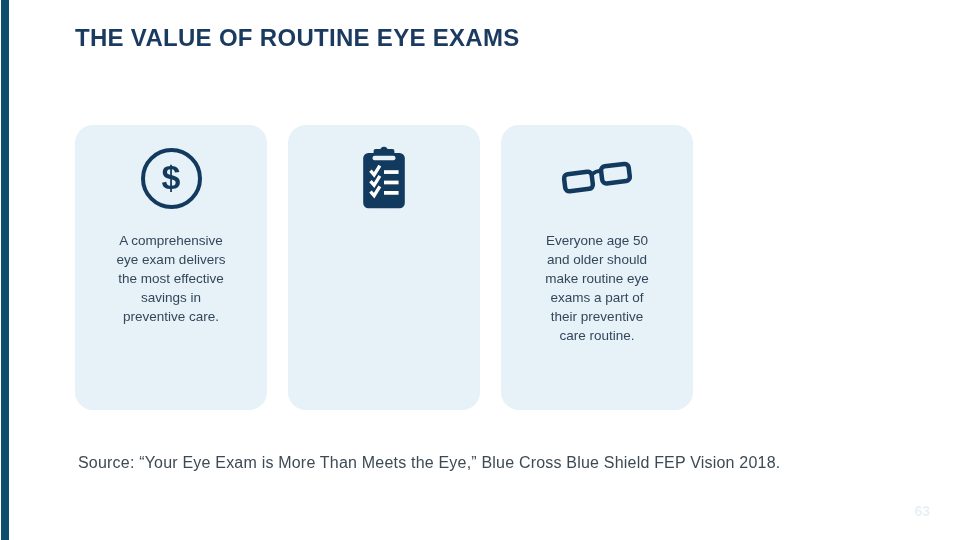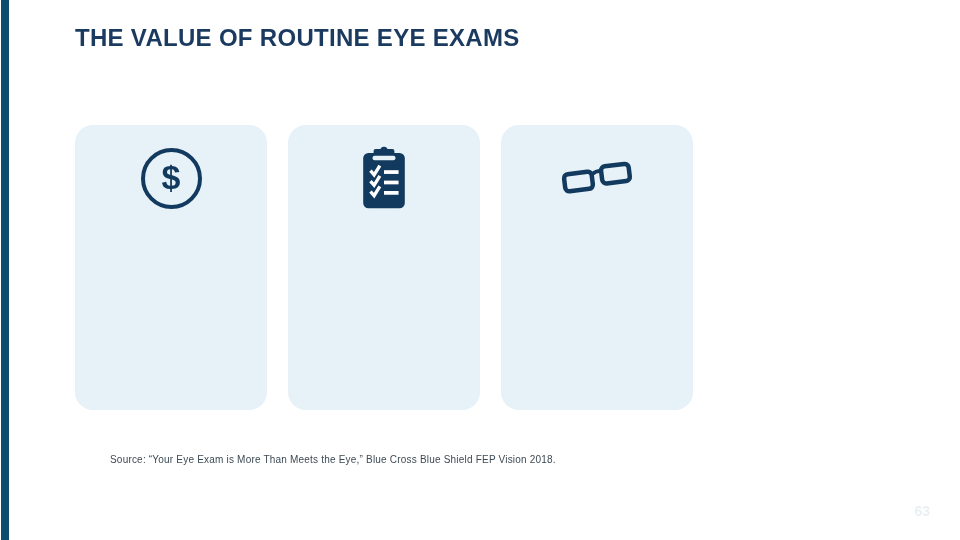--- a/index.html
+++ b/index.html
@@ -74,25 +74,24 @@
     font-size:34px;
     font-weight:700;
     color:var(--icon);
     line-height:1;
     margin-top:-2px;
   }
   .glasses-svg{transform:rotate(-7deg);}
   .source{
     position:absolute;
     left:78px;top:454px;
-    font-size:10px;
+    font-size:16px;
     color:var(--source_text);
     letter-spacing:0.2px;
     white-space:nowrap;
-    margin-left:32px;
   }
   .page-number{
     position:absolute;
     top:503px;right:30px;
     font-size:14px;
     font-weight:700;
     color:var(--page_num);
   }
 </style>
 </head>
@@ -103,20 +102,25 @@
 <h1 class="title">THE VALUE OF ROUTINE EYE EXAMS</h1>
 
 <div class="cards">
 
   <div class="card">
     <div class="icon-box">
       <div class="dollar-circle">
           <span>$</span>
         </div>
     </div>
+    <p class="card-text">A comprehensive
+eye exam delivers
+the most effective
+savings in
+preventive care.</p>
   </div>
 
   <div class="card">
     <div class="icon-box">
       <svg width="52" height="66" viewBox="0 0 50 62">
         <circle cx="25" cy="4.5" r="3.5" fill="var(--icon)"></circle>
         <rect x="5" y="7" width="40" height="53" rx="5" fill="var(--icon)"></rect>
         <rect x="15" y="3" width="20" height="8" rx="2" fill="var(--icon)"></rect>
         <rect x="14" y="9.5" width="22" height="4.5" rx="2" fill="var(--card_bg)"></rect>
         <polyline points="12,24 15.5,28 21,19" fill="none" stroke="#ffffff" stroke-width="3.2"></polyline>
@@ -131,19 +135,25 @@
 
 
   <div class="card">
     <div class="icon-box">
       <svg class="glasses-svg" width="72" height="36" viewBox="0 0 88 40">
         <rect x="4" y="11" width="34" height="21" rx="5" fill="none" stroke="var(--icon)" stroke-width="5.5"></rect>
         <rect x="50" y="7" width="34" height="21" rx="5" fill="none" stroke="var(--icon)" stroke-width="5.5"></rect>
         <path d="M38,15 Q44,11 50,12" fill="none" stroke="var(--icon)" stroke-width="4.5"></path>
       </svg>
     </div>
+    <p class="card-text">Everyone age 50
+and older should
+make routine eye
+exams a part of
+their preventive
+care routine.</p>
   </div>
 
 </div>
 
 <p class="source">Source: “Your Eye Exam is More Than Meets the Eye,” Blue Cross Blue Shield FEP Vision 2018.</p>
 
 <div class="page-number">63</div>
 
 </body></html>

